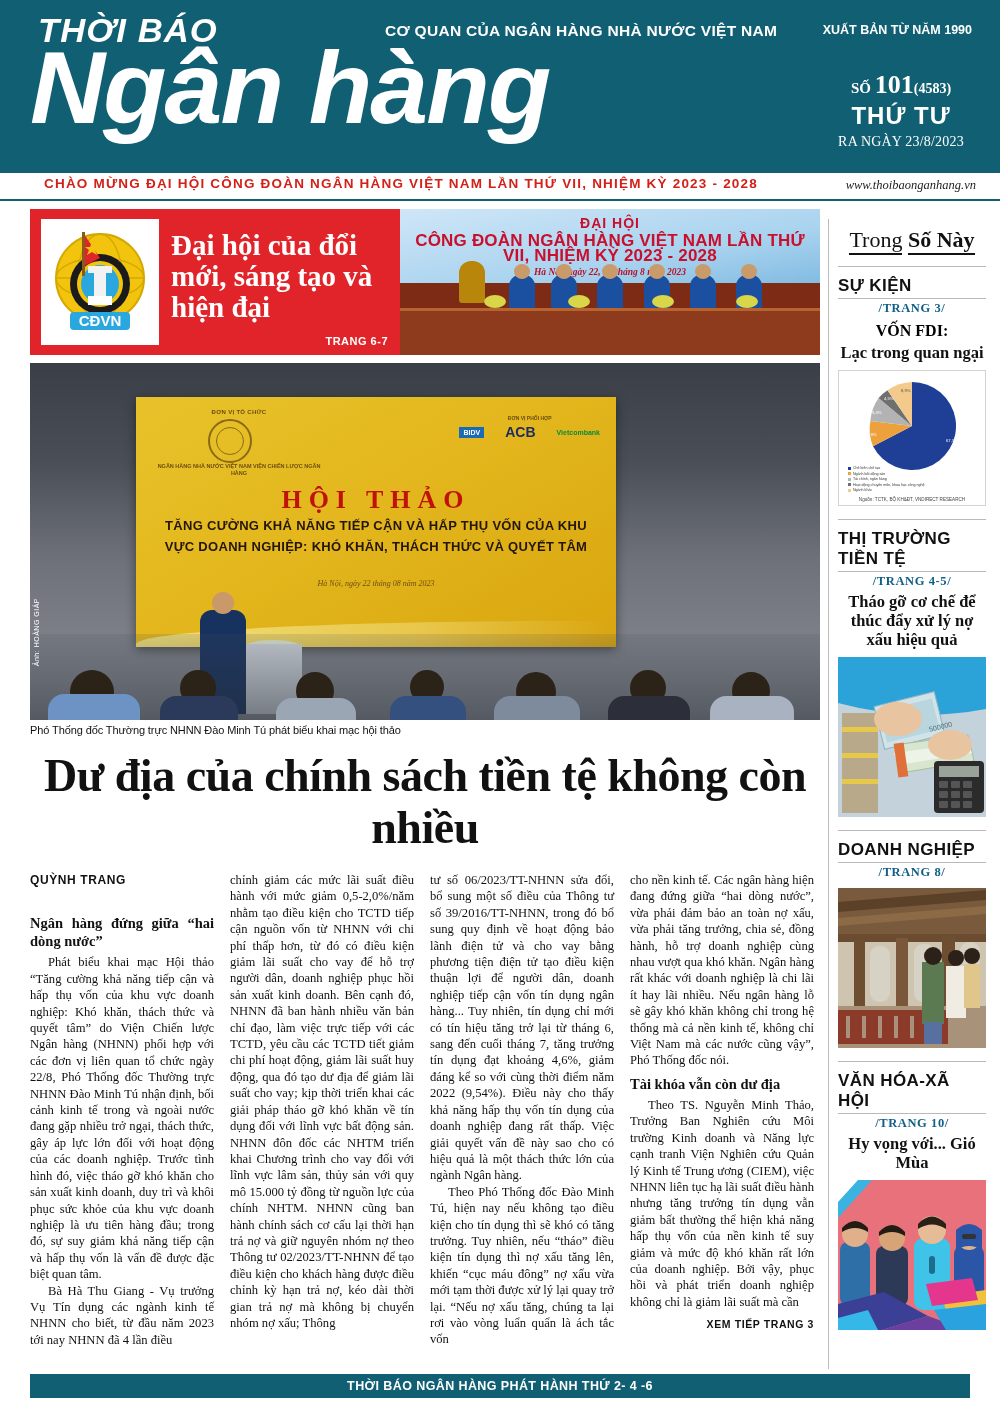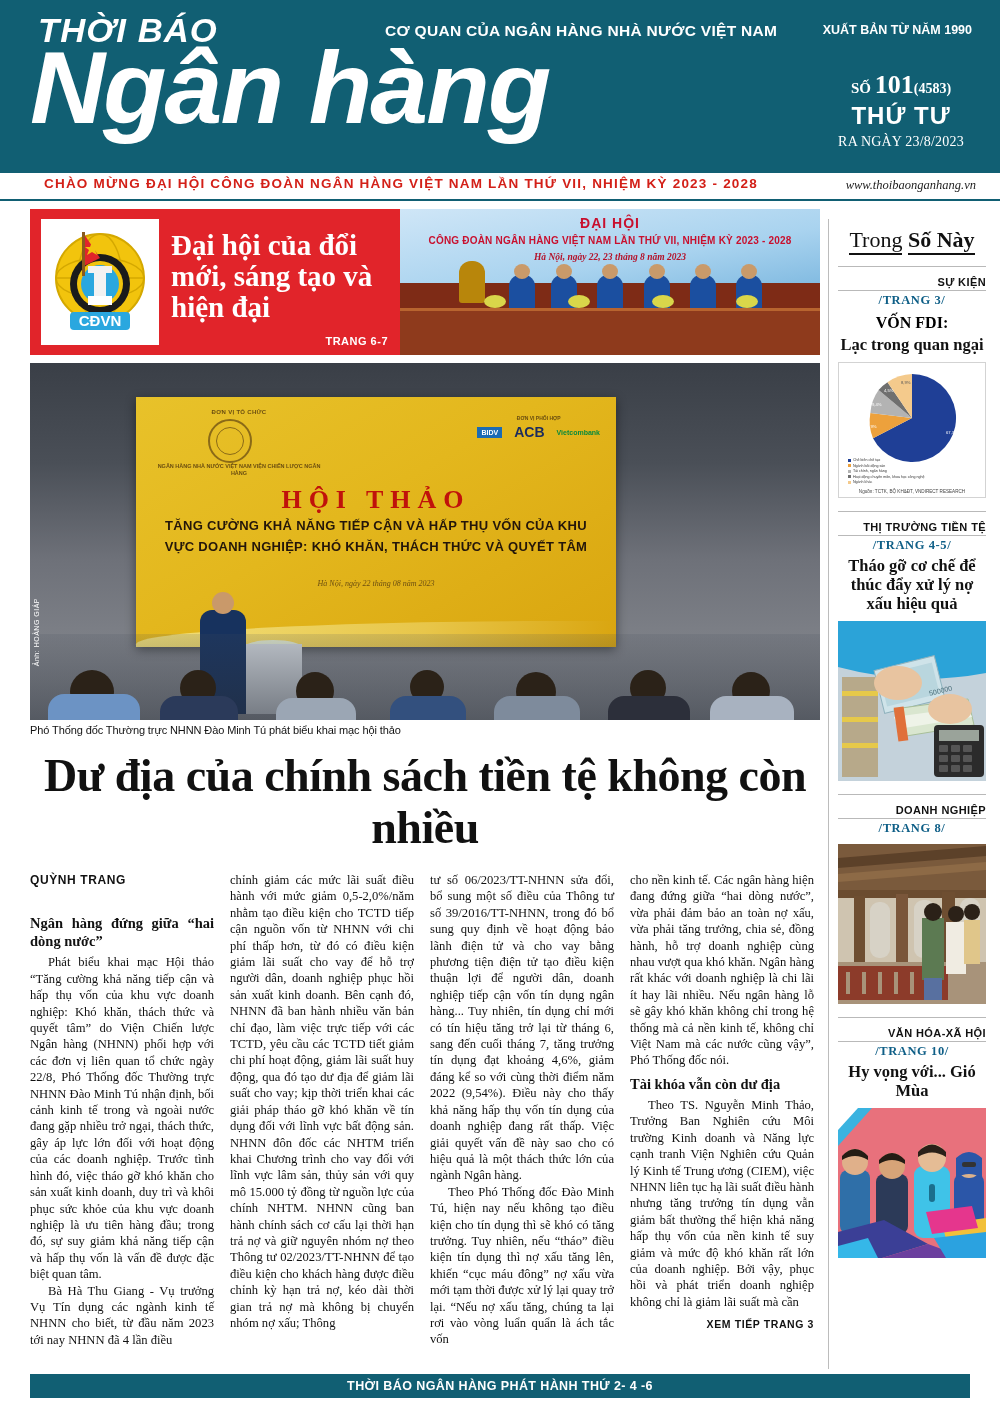--- a/index.html
+++ b/index.html
@@ -124,21 +124,21 @@
   }
   .promo-photo{
     flex:1;height:146px;position:relative;overflow:hidden;
     background:linear-gradient(170deg,#cfe6f7 0%,#a9d3ef 42%,#7fb9e0 70%,#3f7fae 100%);
   }
   .pp-title{
     position:absolute;top:6px;left:0;right:0;text-align:center;color:#c8102e;
     font-family:"Liberation Sans", sans-serif;font-weight:bold;
   }
   .pp-t1{font-size:14px;letter-spacing:1px;}
-  .pp-t2{font-size:10px;margin-top:2px;line-height:15px;letter-spacing:.2px;}
+  .pp-t2{font-size:17px;margin-top:2px;line-height:15px;letter-spacing:.2px;}
   .pp-t3{font-size:9.5px;color:#b4122a;font-style:italic;margin-top:4px;font-family:"Liberation Serif",serif;}
   .stage{position:absolute;left:0;right:0;bottom:0;height:72px;background:#7e2b16;}
   .stage-front{position:absolute;left:0;right:0;bottom:0;height:44px;background:#8e3a1c;border-top:3px solid #b8642f;}
   .statue{position:absolute;left:14%;bottom:52px;width:26px;height:42px;background:#b8860b;border-radius:12px 12px 3px 3px;}
   .flowerrow{position:absolute;left:0;right:0;bottom:44px;height:16px;}
   .flower{position:absolute;width:22px;height:13px;background:#d9d64a;border-radius:50%;}
   .person{position:absolute;bottom:44px;width:26px;height:36px;background:#1b4fa0;border-radius:11px 11px 0 0;}
   .person:after{content:"";position:absolute;left:5px;top:-11px;width:16px;height:15px;background:#c99a6a;border-radius:50%;}
 
   
@@ -148,21 +148,21 @@
     position:absolute;left:106px;top:34px;width:480px;height:250px;
     background:linear-gradient(150deg,#e8c22a 0%,#e3b71d 45%,#d9a50f 100%);
     box-shadow:0 3px 10px rgba(0,0,0,.45);
   }
   .bb-org{position:absolute;left:28px;top:12px;width:150px;text-align:center;color:#6b4e10;font-size:6px;font-family:"Liberation Sans",sans-serif;font-weight:bold;letter-spacing:.3px;}
   .bb-seal{position:absolute;left:72px;top:22px;width:40px;height:40px;border:2px solid #8a6a17;border-radius:50%;}
   .bb-seal:after{content:"";position:absolute;left:6px;top:6px;right:6px;bottom:6px;border:1px solid #8a6a17;border-radius:50%;}
   .bb-org2{position:absolute;left:20px;top:66px;width:166px;text-align:center;color:#6b4e10;font-size:5.5px;font-family:"Liberation Sans",sans-serif;font-weight:bold;line-height:7px;}
   .bb-spon{position:absolute;right:16px;top:18px;text-align:center;}
   .bb-spon .lbl{font-size:5px;color:#6b4e10;font-family:"Liberation Sans",sans-serif;font-weight:bold;}
-  .bb-logos{display:flex;align-items:center;gap:12px;margin-top:3px;}
+  .bb-logos{display:flex;align-items:center;gap:21px;margin-top:3px;}
   .lg-bidv{background:#1a6bb5;color:#fff;font-size:7px;font-weight:bold;padding:2px 4px;font-family:"Liberation Sans",sans-serif;}
   .lg-acb{color:#1b2c5e;font-size:14px;font-weight:bold;font-family:"Liberation Sans",sans-serif;}
   .lg-vcb{color:#0a8a3c;font-size:7px;font-weight:bold;font-family:"Liberation Sans",sans-serif;}
   .bb-hoithao{position:absolute;left:0;right:0;top:88px;text-align:center;color:#c0120b;font-family:"Liberation Serif",serif;font-weight:bold;font-size:26px;letter-spacing:7px;}
   .bb-sub{position:absolute;left:16px;right:16px;top:118px;text-align:center;color:#24160a;font-family:"Liberation Sans",sans-serif;font-weight:bold;font-size:13px;line-height:21px;letter-spacing:.3px;}
   .bb-date{position:absolute;left:0;right:0;top:182px;text-align:center;color:#6b4e10;font-style:italic;font-size:8px;font-family:"Liberation Serif",serif;}
   .bb-wave{position:absolute;left:0;right:0;bottom:0;height:26px;background:linear-gradient(100deg,#f2e07a 0%,#e8c64a 60%,#d9a50f 100%);border-radius:90% 0 0 0;}
   .speaker{position:absolute;left:170px;bottom:6px;width:46px;height:104px;background:#17325e;border-radius:12px 12px 0 0;}
   .speaker:after{content:"";position:absolute;left:12px;top:-18px;width:22px;height:22px;background:#c9996a;border-radius:50%;}
   .podium{position:absolute;left:214px;bottom:6px;width:58px;height:70px;background:#cfd4da;}
@@ -202,22 +202,22 @@
 
   
   .inthis{
     text-align:center;margin-top:18px;
     font-family:"Liberation Serif", serif;font-size:22px;color:#111;
   }
   .inthis .b{font-weight:bold;border-bottom:2px solid #111;padding-bottom:1px;}
   .inthis .l{border-bottom:2px solid #111;padding-bottom:1px;}
   .sb-sep{height:1px;background:#b9b9b9;margin:13px 0 9px;}
   .sb-cat{
-    text-align:right;font-family:"Liberation Sans", sans-serif;font-weight:bold;
-    font-size:11px;letter-spacing:.4px;color:#111;
+    text-align:left;font-family:"Liberation Sans", sans-serif;font-weight:bold;
+    font-size:17px;letter-spacing:.4px;color:#111;
   }
   .sb-page{
     text-align:center;font-family:"Liberation Serif", serif;font-weight:bold;
     font-size:12.5px;color:#0f5f87;letter-spacing:.6px;margin-top:2px;
     border-top:1px solid #b9b9b9;padding-top:2px;
   }
   .sb-kicker{text-align:center;font-family:"Liberation Serif", serif;font-weight:bold;font-size:16px;margin-top:6px;}
   .sb-title{
     text-align:center;font-family:"Liberation Serif", serif;font-weight:bold;
     font-size:16.5px;line-height:19px;margin-top:3px;color:#111;

